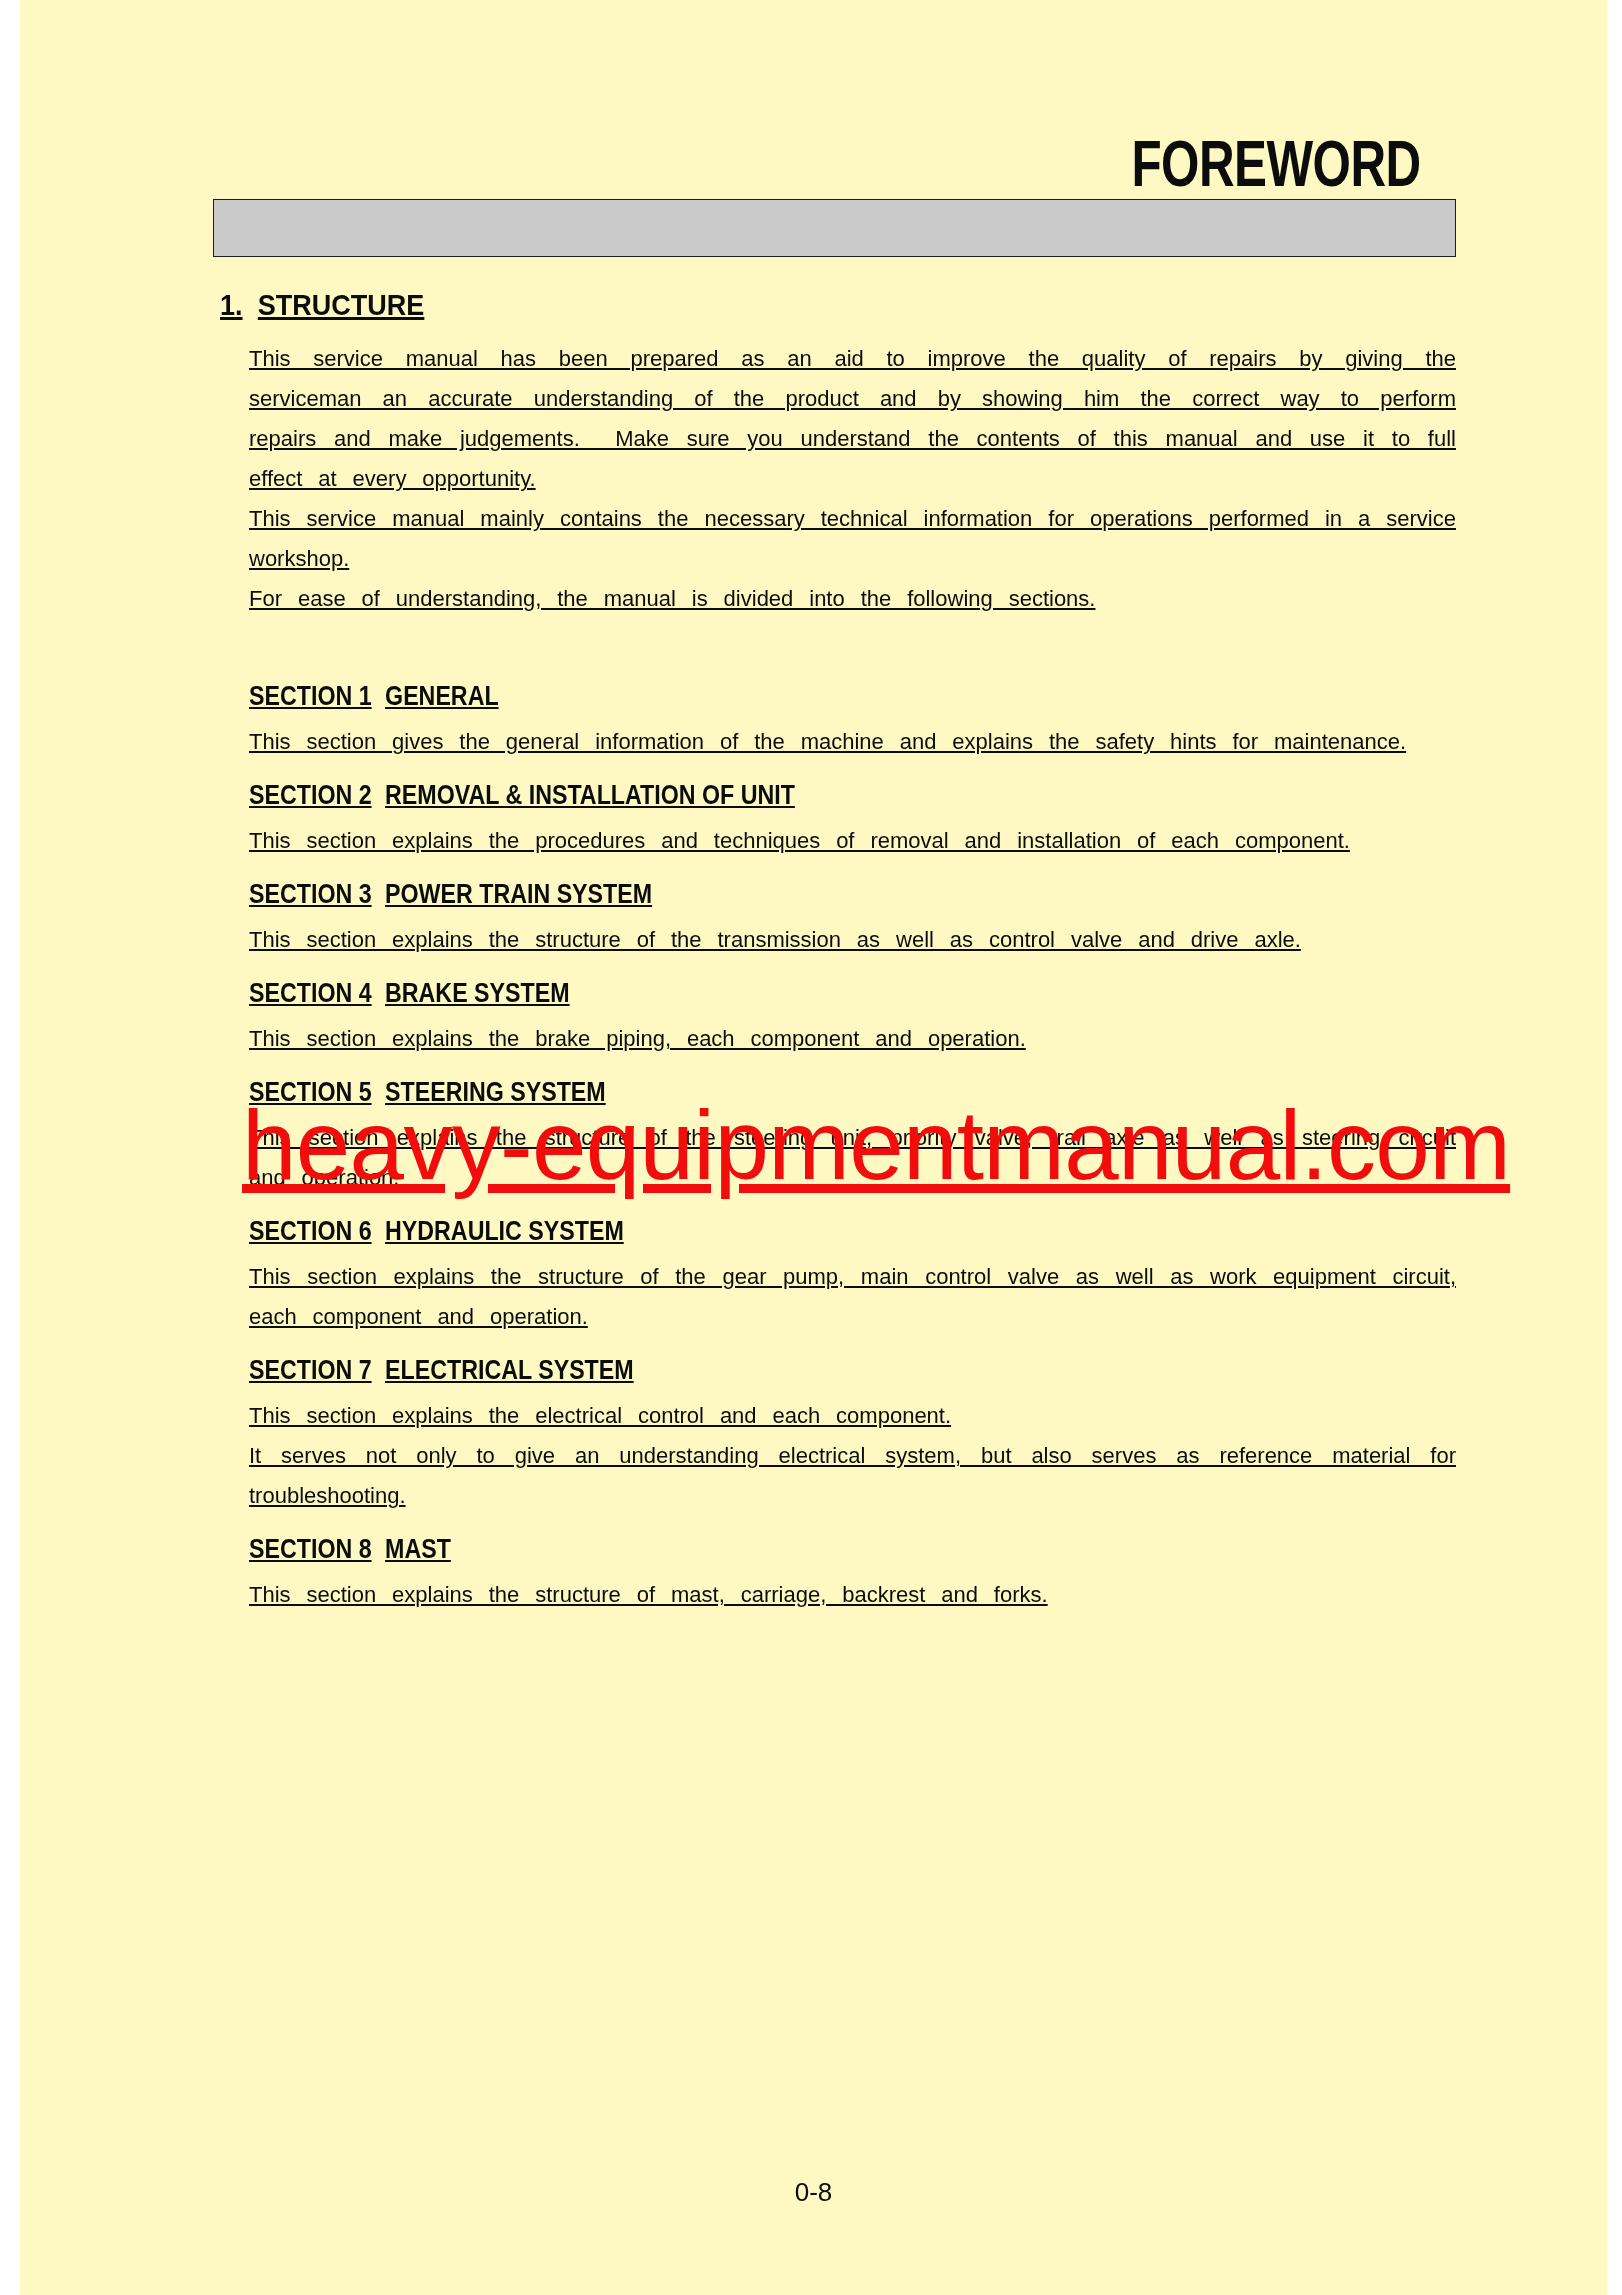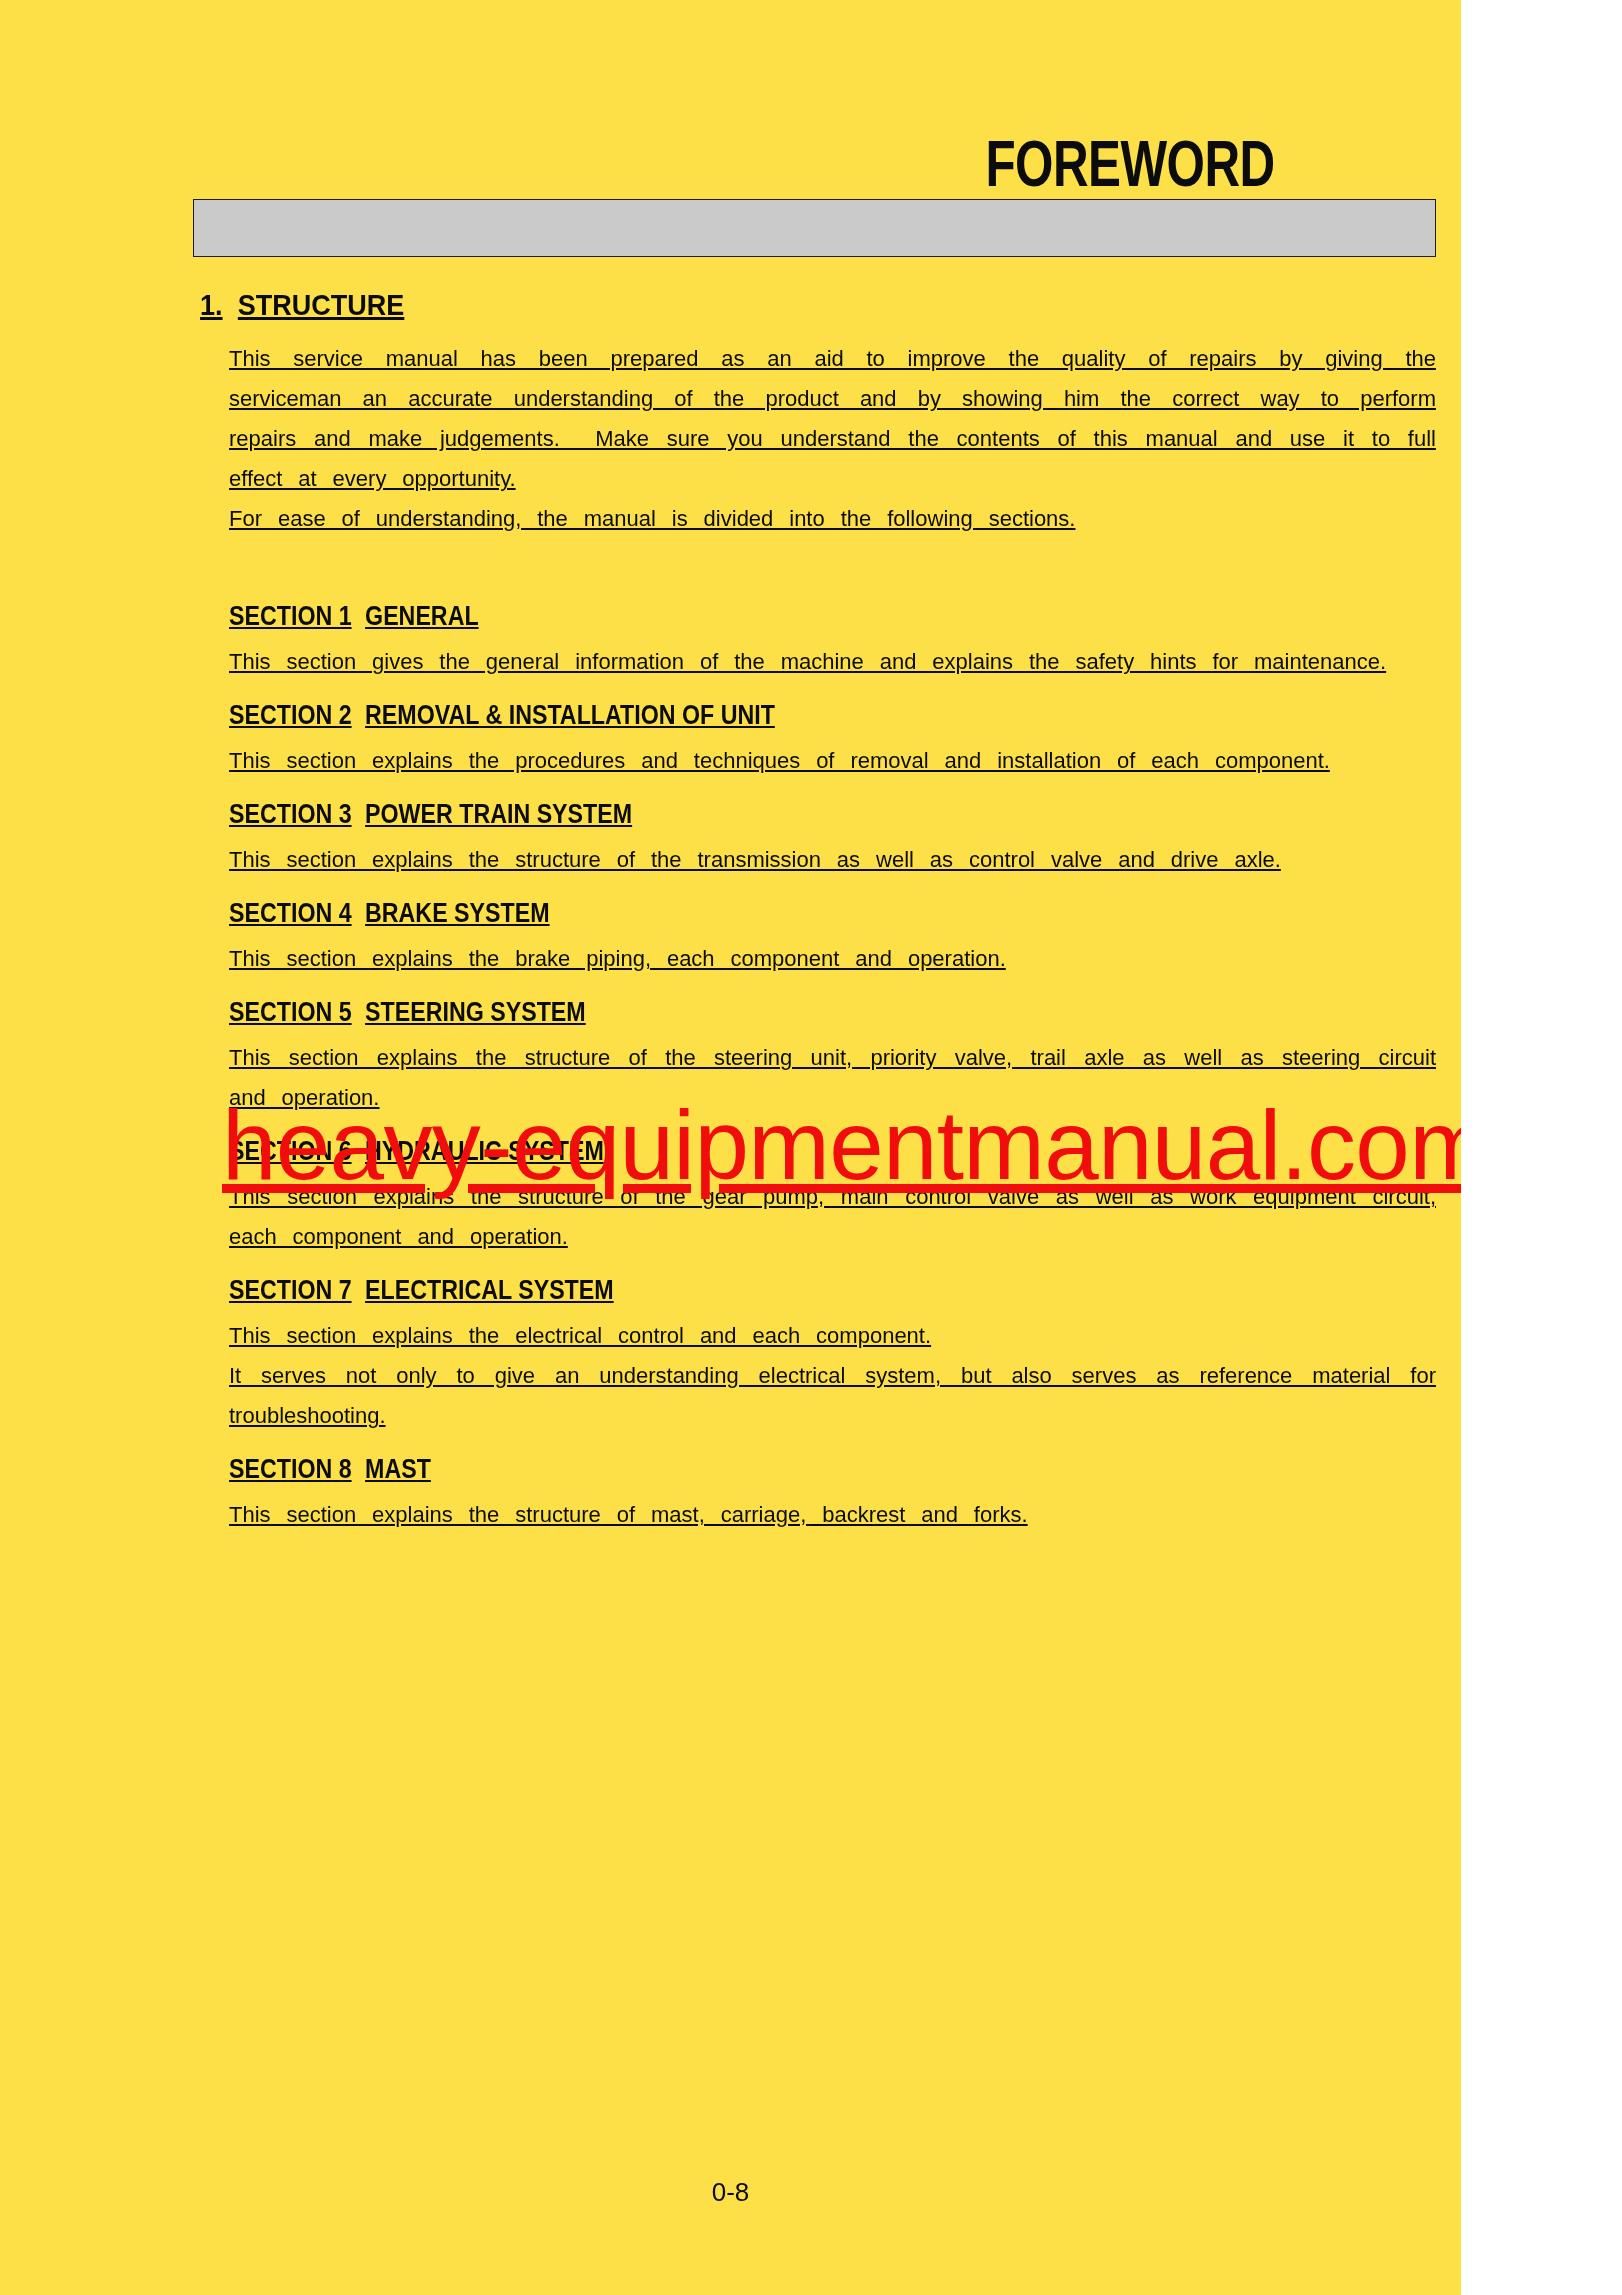--- a/index.html
+++ b/index.html
@@ -4,25 +4,26 @@
 <style>
   :root{
     --wm-color:#f20d0d;
     --bar-fill:#cacaca;
     --bar-border:#1c1c1c;
     --ink:#0c0c0c;
   }
   html,body{margin:0;padding:0;}
   .page{
     position:relative;
-    width:1461px;height:2295px;
-    background:#fde047;
+    width:1587px;height:2295px;
+    background:#fef9c3;
     font-family:"Liberation Sans","DejaVu Sans",sans-serif;
     color:var(--ink);
     overflow:hidden;
+    margin-left:20px;
   }
   
   .doc-title{
     position:absolute;
     top:131px;right:186px;
     font-size:65px;line-height:1;
     font-weight:bold;
     letter-spacing:-0.7px;
     transform:scaleX(0.76);
     transform-origin:right top;
@@ -100,20 +101,21 @@
   <div class="doc-title">FOREWORD</div>
 
   <div class="title-bar"></div>
 
   <div class="content">
 
     <h2 class="main-head"><span>1.</span><span class="t">STRUCTURE</span></h2>
 
     <div class="intro">
       <p class="body">This service manual has been prepared as an aid to improve the quality of repairs by giving the serviceman an accurate understanding of the product and by showing him the correct way to perform repairs and make judgements.&nbsp; Make sure you understand the contents of this manual and use it to full effect at every opportunity.</p>
+      <p class="body">This service manual mainly contains the necessary technical information for operations performed in a service workshop.</p>
       <p class="body">For ease of understanding, the manual is divided into the following sections.</p>
     </div>
 
     <div class="sections">
 
       <div class="section">
         <h3 class="sec-head"><span>SECTION 1</span><span class="t">GENERAL</span></h3>
         <p class="body">This section gives the general information of the machine and explains the safety hints for maintenance.</p>
       </div>
 

